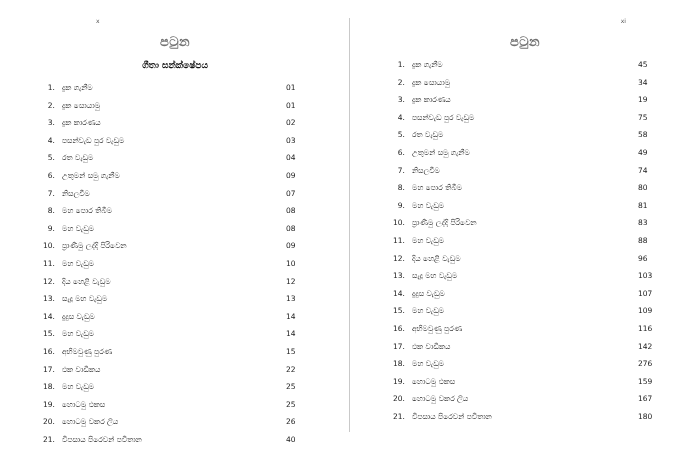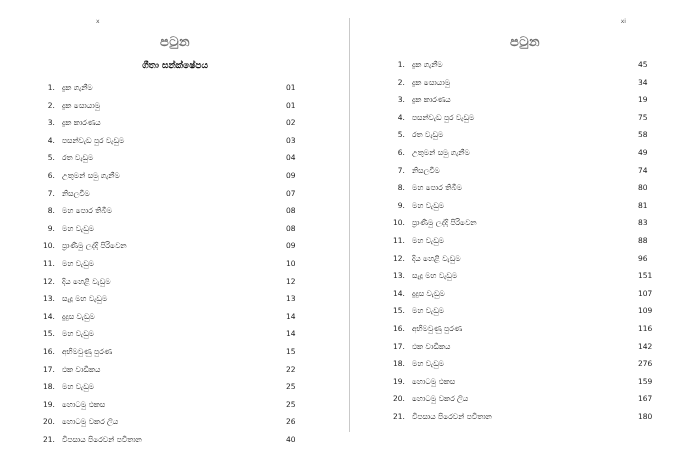--- a/index.html
+++ b/index.html
@@ -273,21 +273,21 @@
           <span class="pg">88</span>
         </li>
       <li class="toc-row">
           <span class="num">12.</span>
           <span class="label">දිය හෙළි වැඩුම</span>
           <span class="pg">96</span>
         </li>
       <li class="toc-row">
           <span class="num">13.</span>
           <span class="label">සැදූ මහ වැඩුම</span>
-          <span class="pg">151</span>
+          <span class="pg">103</span>
         </li>
       <li class="toc-row">
           <span class="num">14.</span>
           <span class="label">දුදුස වැඩුම</span>
           <span class="pg">107</span>
         </li>
       <li class="toc-row">
           <span class="num">15.</span>
           <span class="label">මහ වැඩුම</span>
           <span class="pg">109</span>

